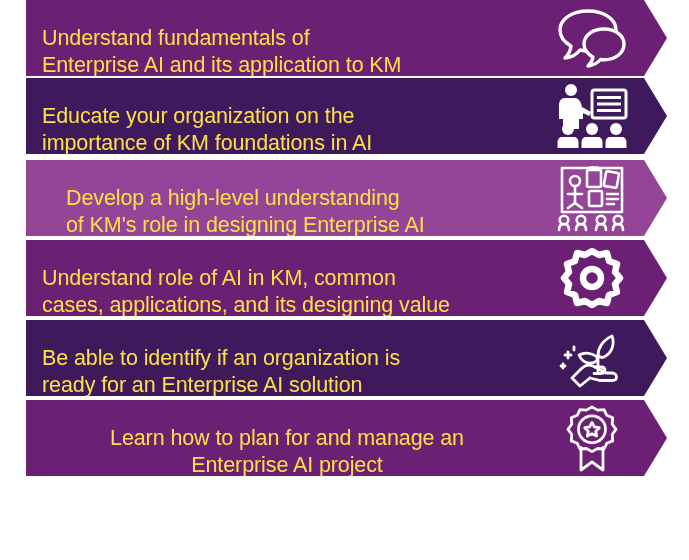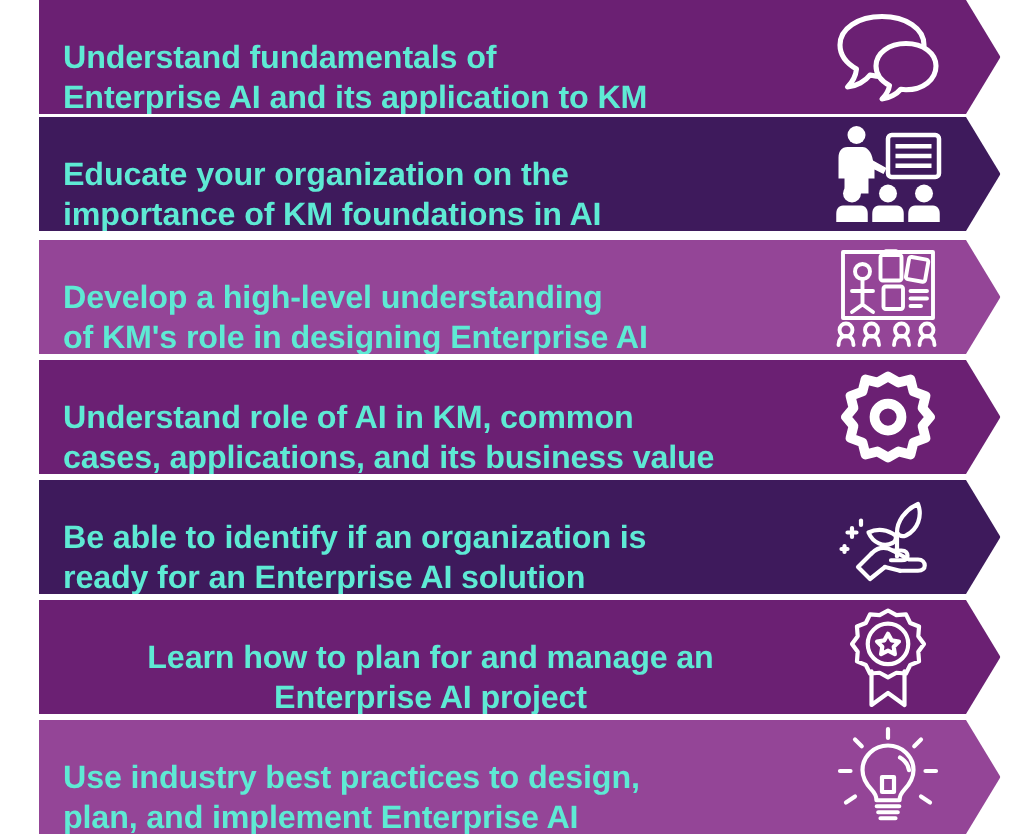--- a/index.html
+++ b/index.html
@@ -27,46 +27,46 @@
     display: flex;
     align-items: center;
     box-sizing: border-box;
     -webkit-clip-path: polygon(0 0, 618px 0, 100% 50%, 618px 100%, 0 100%);
     clip-path: polygon(0 0, 618px 0, 100% 50%, 618px 100%, 0 100%);
   }
   .row-text {
     position: relative;
     margin-left: 16px;
     width: 490px;
-    color: #5eead4;
+    color: #fde047;
     font-size: 21.5px;
     line-height: 27px;
     letter-spacing: -0.1px;
-    font-weight: 700;
+    font-weight: 400;
     white-space: pre-line;
     margin-top: 28px;
   }
   .row-icon {
     position: absolute;
     left: 528px;
     top: 50%;
     transform: translateY(-50%);
     width: 76px;
     height: 68px;
     display: block;
   }
   .row-icon svg {
     display: block;
     width: 100%;
     height: 100%;
   }
   
   .r0 { top: 0px; }
   .r1 { top: 78px; }
-  .r2 { top: 160px; }
+  .r2 { top: 160px; padding-left: 24px; }
   .r3 { top: 240px; }
   .r4 { top: 320px; }
   .r5 { top: 400px; text-align: center; }
   .r6 { top: 480px; }
 </style>
 </head>
 <body>
 
 <div id="infographic">
 
@@ -122,21 +122,21 @@
         <circle cx="47" cy="56" r="4.3"></circle>
         <path d="M42 66 C42 62 44 60 47 60 C50 60 52 62 52 66"></path>
         <circle cx="64" cy="56" r="4.3"></circle>
         <path d="M59 66 C59 62 61 60 64 60 C67 60 69 62 69 66"></path>
       </svg>
     </div>
   </div>
 
   <div class="chevron-row r3" style="background-color: rgb(107, 32, 115);">
     <div class="row-text">Understand role of AI in KM, common
-cases, applications, and its business value</div>
+cases, applications, and its designing value</div>
     <div class="row-icon">
       <svg viewBox="0 0 76 68" fill="none" stroke="#ffffff" stroke-width="6.5" stroke-linejoin="round" stroke-linecap="round">
         <path d="M38 7 L45 11 L53 9 L55 17 L63 20 L61 28 L66 34 L61 40 L63 48 L55 51 L53 59 L45 57 L38 61 L31 57 L23 59 L21 51 L13 48 L15 40 L10 34 L15 28 L13 20 L21 17 L23 9 L31 11 Z"></path>
         <circle cx="38" cy="34" r="9"></circle>
       </svg>
     </div>
   </div>
 
   <div class="chevron-row r4" style="background-color: rgb(62, 26, 92);">
     <div class="row-text">Be able to identify if an organization is
@@ -163,30 +163,14 @@
     <div class="row-icon">
       <svg viewBox="0 0 76 68" fill="none" stroke="#ffffff" stroke-width="2.8" stroke-linejoin="round" stroke-linecap="round">
         <path d="M38 3 L43.6 6.1 L50 5.6 L52.8 11.3 L58.7 13.7 L58.2 20.1 L62 25.3 L58.2 30.5 L58.7 36.9 L52.8 39.3 L50 45 L43.6 44.5 L38 47.6 L32.4 44.5 L26 45 L23.2 39.3 L17.3 36.9 L17.8 30.5 L14 25.3 L17.8 20.1 L17.3 13.7 L23.2 11.3 L26 5.6 L32.4 6.1 Z"></path>
         <circle cx="38" cy="25.3" r="13.5"></circle>
         <path d="M38 18.5 L40.4 22.9 L45.3 23.7 L41.8 27.2 L42.6 32.1 L38 29.8 L33.4 32.1 L34.2 27.2 L30.7 23.7 L35.6 22.9 Z"></path>
         <path d="M27 43.5 L27 66 L38 58 L49 66 L49 43.5"></path>
       </svg>
     </div>
   </div>
 
-  <div class="chevron-row r6" style="background-color: rgb(148, 69, 151);">
-    <div class="row-text">Use industry best practices to design,
-plan, and implement Enterprise AI</div>
-    <div class="row-icon">
-      <svg viewBox="0 0 76 68" fill="none" stroke="#ffffff" stroke-width="2.8" stroke-linecap="round" stroke-linejoin="round">
-        <path d="M38 13 C28.6 13 21 20.3 21 29.3 C21 35 24 39.2 27.2 42.6 C29.3 44.8 30.3 47 30.3 49.5 L45.7 49.5 C45.7 47 46.7 44.8 48.8 42.6 C52 39.2 55 35 55 29.3 C55 20.3 47.4 13 38 13 Z"></path>
-        <path d="M34 34 L34 44 L42 44 L42 34 M34 34 L42 34"></path>
-        <path d="M30.5 53.5 L45.5 53.5 M31.5 57.5 L44.5 57.5 M33 61.5 L43 61.5"></path>
-        <path d="M38 2 L38 8"></path>
-        <path d="M16 9 L20.5 13.5 M60 9 L55.5 13.5"></path>
-        <path d="M6 30 L13 30 M70 30 L63 30"></path>
-        <path d="M10 51 L16 47 M66 51 L60 47"></path>
-        <path d="M46 21 C49.5 23 51.5 26 52 29.5"></path>
-      </svg>
-    </div>
-  </div>
 
 </div>
 
 </body></html>

